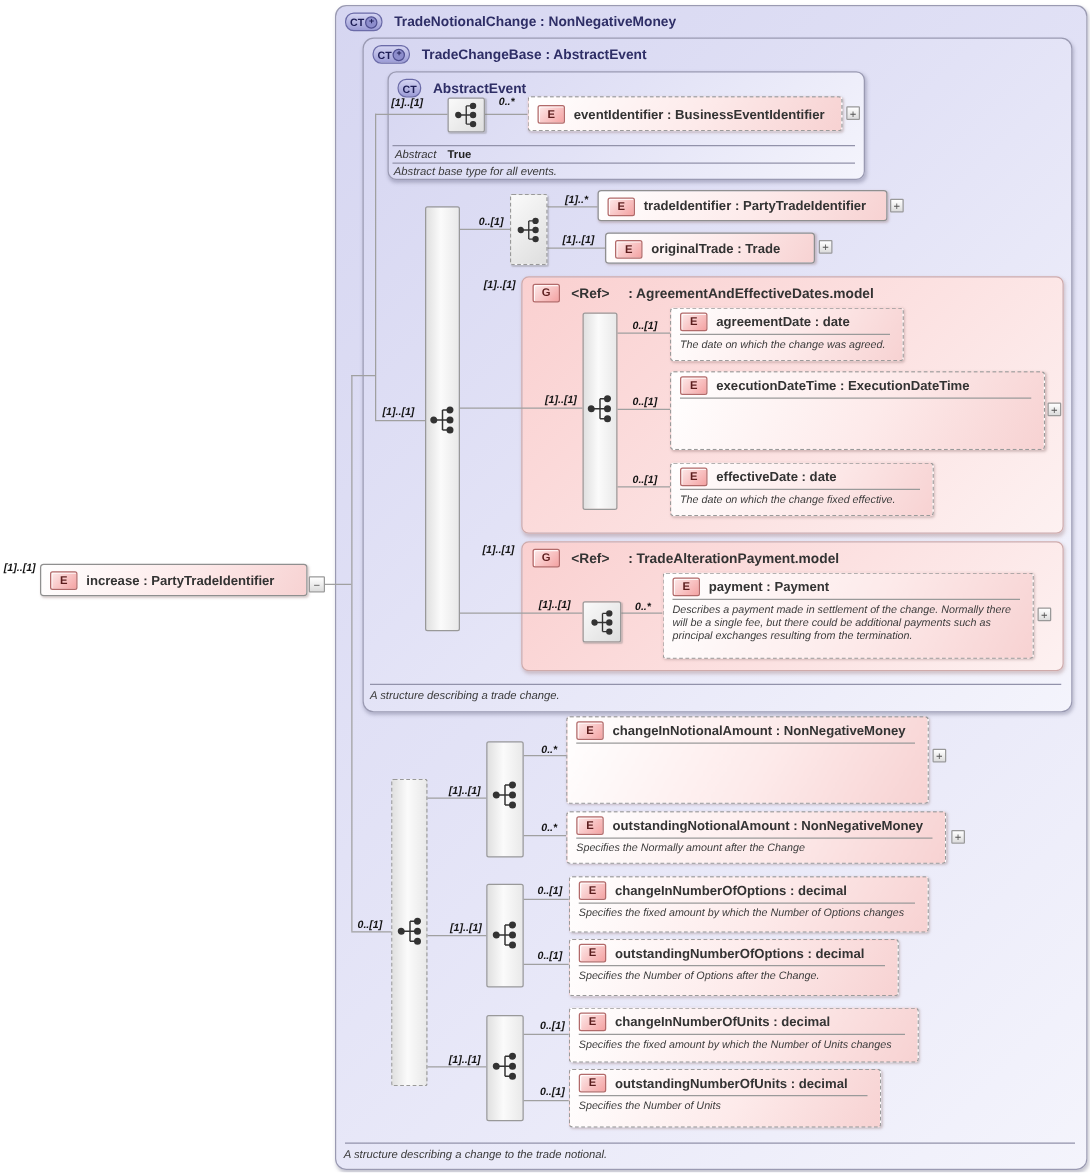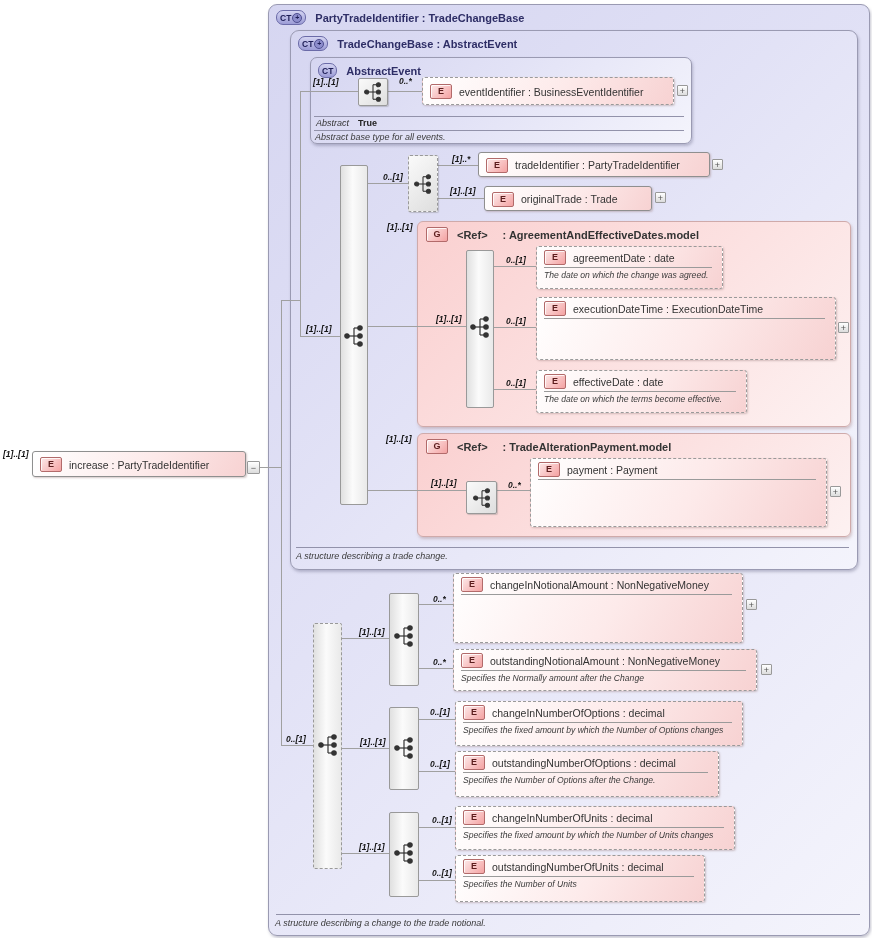--- a/index.html
+++ b/index.html
@@ -22,21 +22,21 @@
        color:#1d1d55;font-size:7px;line-height:8px;text-align:center;font-weight:bold;}
   .ebadge,.gbadge{display:inline-block;width:20px;height:13px;flex:0 0 20px;border:1px solid #b26a6a;border-radius:2px;
        background:linear-gradient(135deg,#fdeaea 0%,#f4a2a2 100%);box-shadow:inset 1px 1px 0 rgba(255,255,255,.8);
        font-size:9px;line-height:13px;text-align:center;font-weight:bold;color:#5c1d1d;}
   .eb{position:absolute;border:1px dashed #9a9a9a;border-radius:3px;
        background:linear-gradient(120deg,#ffffff 0%,#fdeaea 55%,#f7d2d2 100%);
        box-shadow:1px 1px 2px rgba(150,120,120,.4);display:flex;flex-direction:column;padding:3px 6px 2px 7px;box-sizing:border-box;}
   .eb.sld{border-style:solid;border-color:#8f8f8f;}
   .eb.one{justify-content:center;}
   .trow{display:flex;align-items:center;gap:7px;height:15px;flex:0 0 auto;}
-  .etitle{font-size:10.5px;font-weight:normal;color:#333333;white-space:nowrap;}
+  .etitle{font-size:10.5px;font-weight:bold;color:#333333;white-space:nowrap;}
   .esep{border-top:1px solid #9a9a9a;margin:2px 4px 2px 0;}
   .doc{font-size:8.6px;font-style:italic;color:#3c3c3c;line-height:10.6px;padding-right:3px;}
   .bar{position:absolute;border:1px solid #999;border-radius:2px;
        background:linear-gradient(90deg,#e0e0e0 0%,#fbfbfb 45%,#e9e9e9 100%);box-sizing:border-box;}
   .bar.dsh{border-style:dashed;}
   .ibox{position:absolute;border:1px solid #999;border-radius:2px;
        background:linear-gradient(135deg,#fafafa,#dedede);box-sizing:border-box;
        display:flex;align-items:center;justify-content:center;box-shadow:1px 1px 1px rgba(120,120,120,.35);}
   .ibox.dsh{border-style:dashed;}
   .seqsvg{position:absolute;}
@@ -72,21 +72,21 @@
 </svg>
 
 <div id="canvas">
 
   <div class="lav" style="left:268px;top:4px;width:600px;height:930px">
     <div class="bhead">
       <span class="ctbadge">
           <span>CT</span>
           <span class="ctplus">+</span>
         </span>
-      <span class="btitle">PartyTradeIdentifier : TradeChangeBase</span>
+      <span class="btitle">TradeNotionalChange : NonNegativeMoney</span>
     </div>
   </div>
 
   <div class="lav" style="left:290px;top:30px;width:566px;height:538px">
     <div class="bhead">
       <span class="ctbadge">
           <span>CT</span>
           <span class="ctplus">+</span>
         </span>
       <span class="btitle">TradeChangeBase : AbstractEvent</span>
@@ -229,29 +229,30 @@
       </div>
     <div class="esep"></div>
   </div>
 
   <div class="eb" style="left:536px;top:370px;width:211px;height:43px">
     <div class="trow">
         <span class="ebadge">E</span>
       <span class="etitle">effectiveDate : date</span>
       </div>
     <div class="esep"></div>
-    <div class="doc">The date on which the terms become effective.</div>
+    <div class="doc">The date on which the change fixed effective.</div>
   </div>
 
   <div class="eb" style="left:530px;top:458px;width:297px;height:69px">
     <div class="trow">
         <span class="ebadge">E</span>
       <span class="etitle">payment : Payment</span>
       </div>
     <div class="esep"></div>
+    <div class="doc">Describes a payment made in settlement of the change. Normally there will be a single fee, but there could be additional payments such as principal exchanges resulting from the termination.</div>
   </div>
 
   <div class="eb" style="left:453px;top:573px;width:290px;height:70px">
     <div class="trow">
         <span class="ebadge">E</span>
       <span class="etitle">changeInNotionalAmount : NonNegativeMoney</span>
       </div>
     <div class="esep"></div>
   </div>
 

